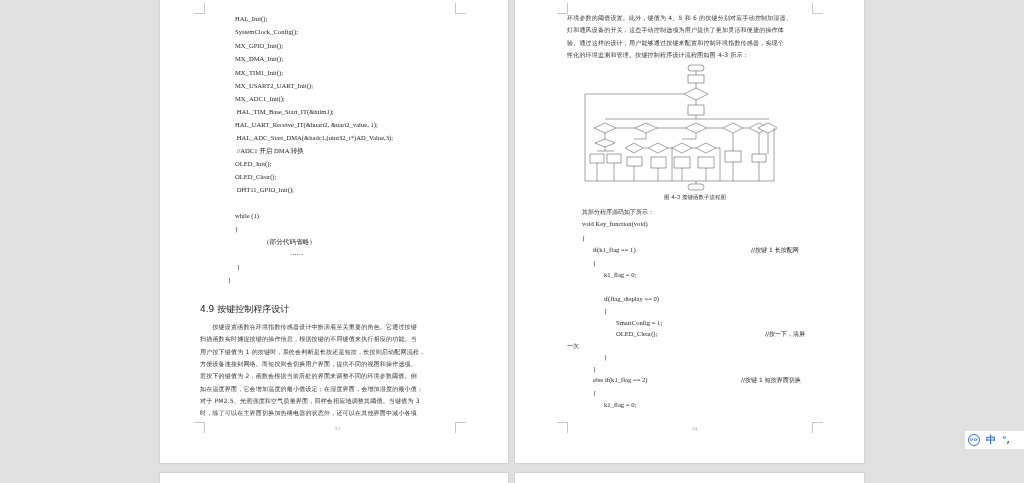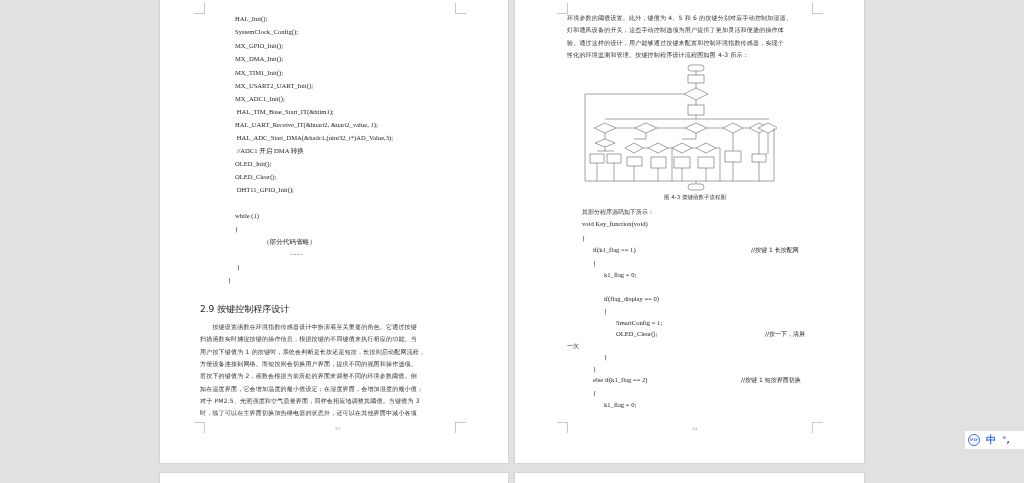--- a/index.html
+++ b/index.html
@@ -65,21 +65,21 @@
       <div class="line" style="left: 75px; top: 175px;">OLED_Clear();</div>
       <div class="line" style="left: 75px; top: 188px;"> DHT11_GPIO_Init();</div>
       <div class="line" style="left: 75px; top: 214px;">while (1)</div>
       <div class="line" style="left: 75px; top: 227px;">{</div>
       <div class="line" style="left: 103px; top: 240px;">（部分代码省略）</div>
       <div class="line" style="left: 130px; top: 251px;">……</div>
       <div class="line" style="left: 75px; top: 265px;"> }</div>
       <div class="line" style="left: 68px; top: 278px;">}</div>
     </div>
 
-  <div class="heading" style="left:40px; top:305px;">2.9  按键控制程序设计</div>
+  <div class="heading" style="left:40px; top:305px;">4.9  按键控制程序设计</div>
 
   <div id="left-para">
       <div class="para" style="left: 40px; top: 323px; white-space: pre;">　　按键设置函数在环境指数传感器设计中扮演着至关重要的角色。它通过按键</div>
       <div class="para" style="left: 40px; top: 335.3px; white-space: pre;">扫描函数实时捕捉按键的操作信息，根据按键的不同键值来执行相应的功能。当</div>
       <div class="para" style="left: 40px; top: 347.6px; white-space: pre;">用户按下键值为 1 的按键时，系统会判断是长按还是短按，长按则启动配网流程，</div>
       <div class="para" style="left: 40px; top: 359.9px; white-space: pre;">方便设备连接到网络。而短按则会切换用户界面，提供不同的视图和操作选项。</div>
       <div class="para" style="left: 40px; top: 372.2px; white-space: pre;">若按下的键值为 2，函数会根据当前所处的界面来调整不同的环境参数阈值。例</div>
       <div class="para" style="left: 40px; top: 384.5px; white-space: pre;">如在温度界面，它会增加温度的最小值设定；在湿度界面，会增加湿度的最小值；</div>
       <div class="para" style="left: 40px; top: 396.8px; white-space: pre;">对于 PM2.5、光照强度和空气质量界面，同样会相应地调整其阈值。当键值为 3</div>
       <div class="para" style="left: 40px; top: 409.1px; white-space: pre;">时，除了可以在主界面切换加热继电器的状态外，还可以在其他界面中减小各项</div>

